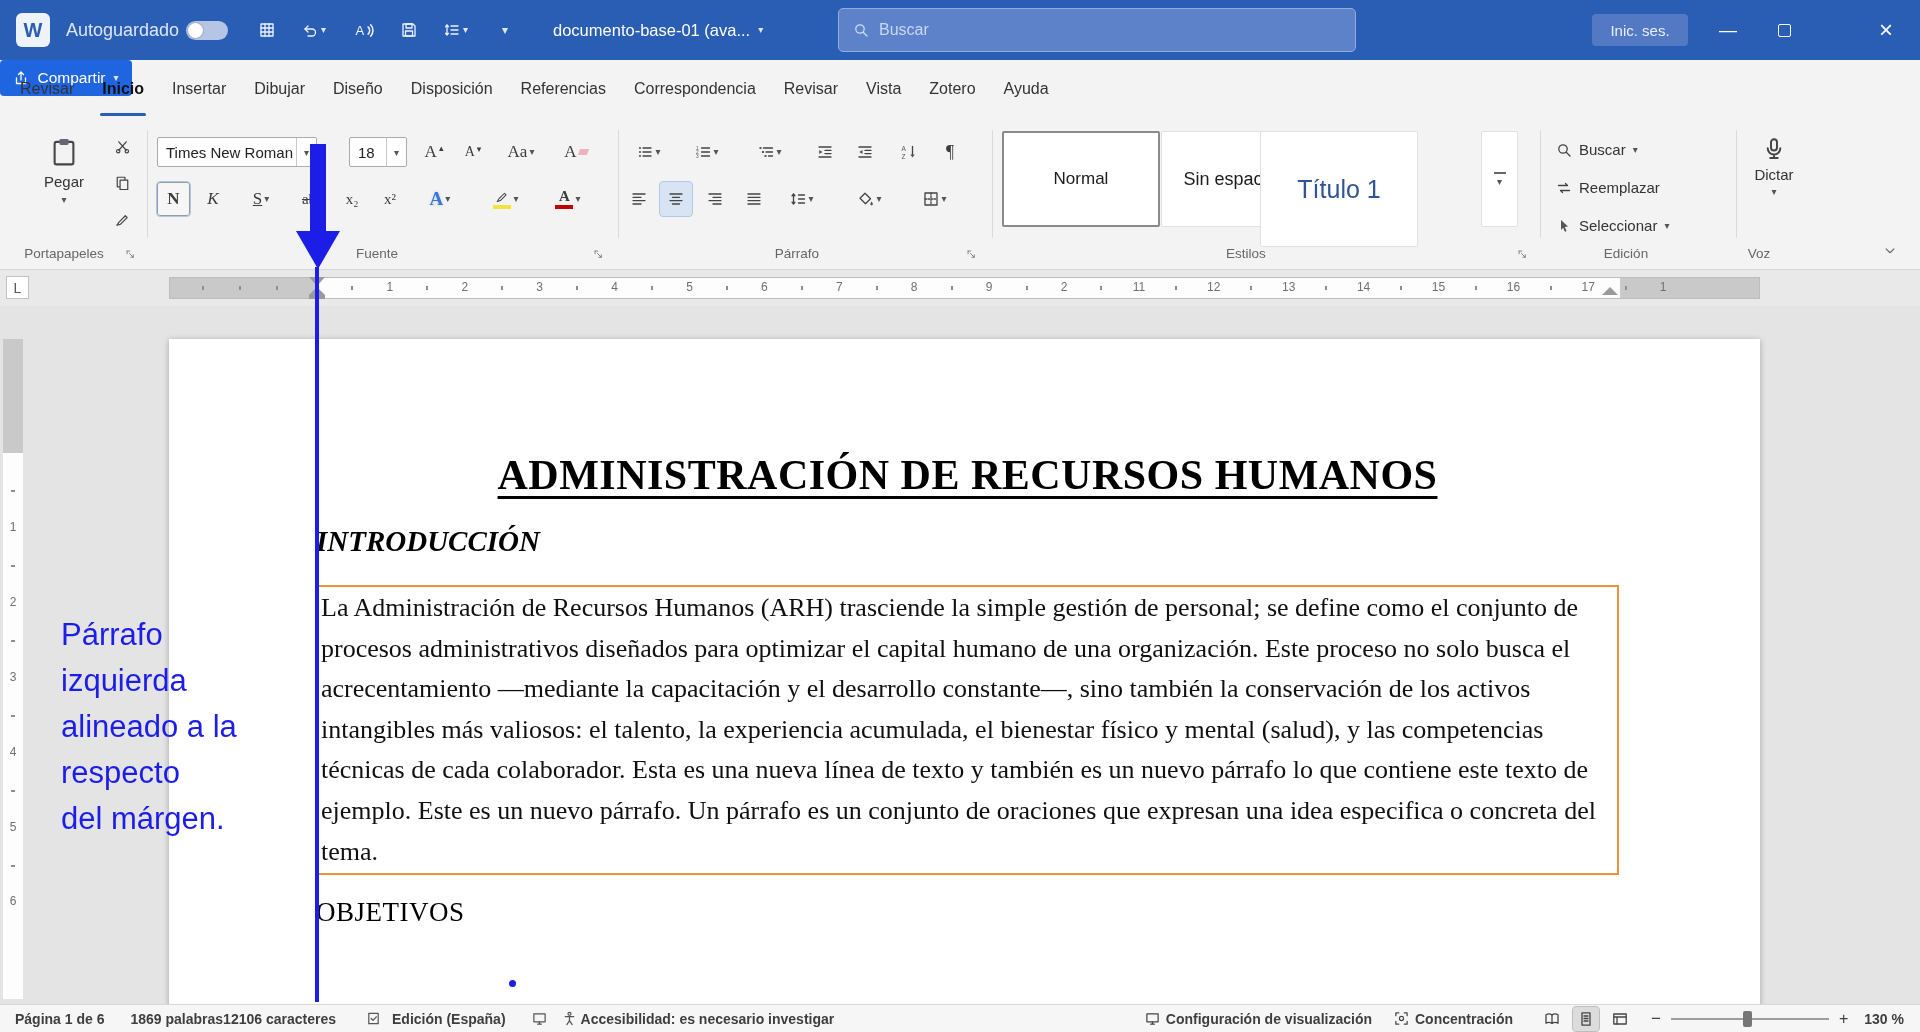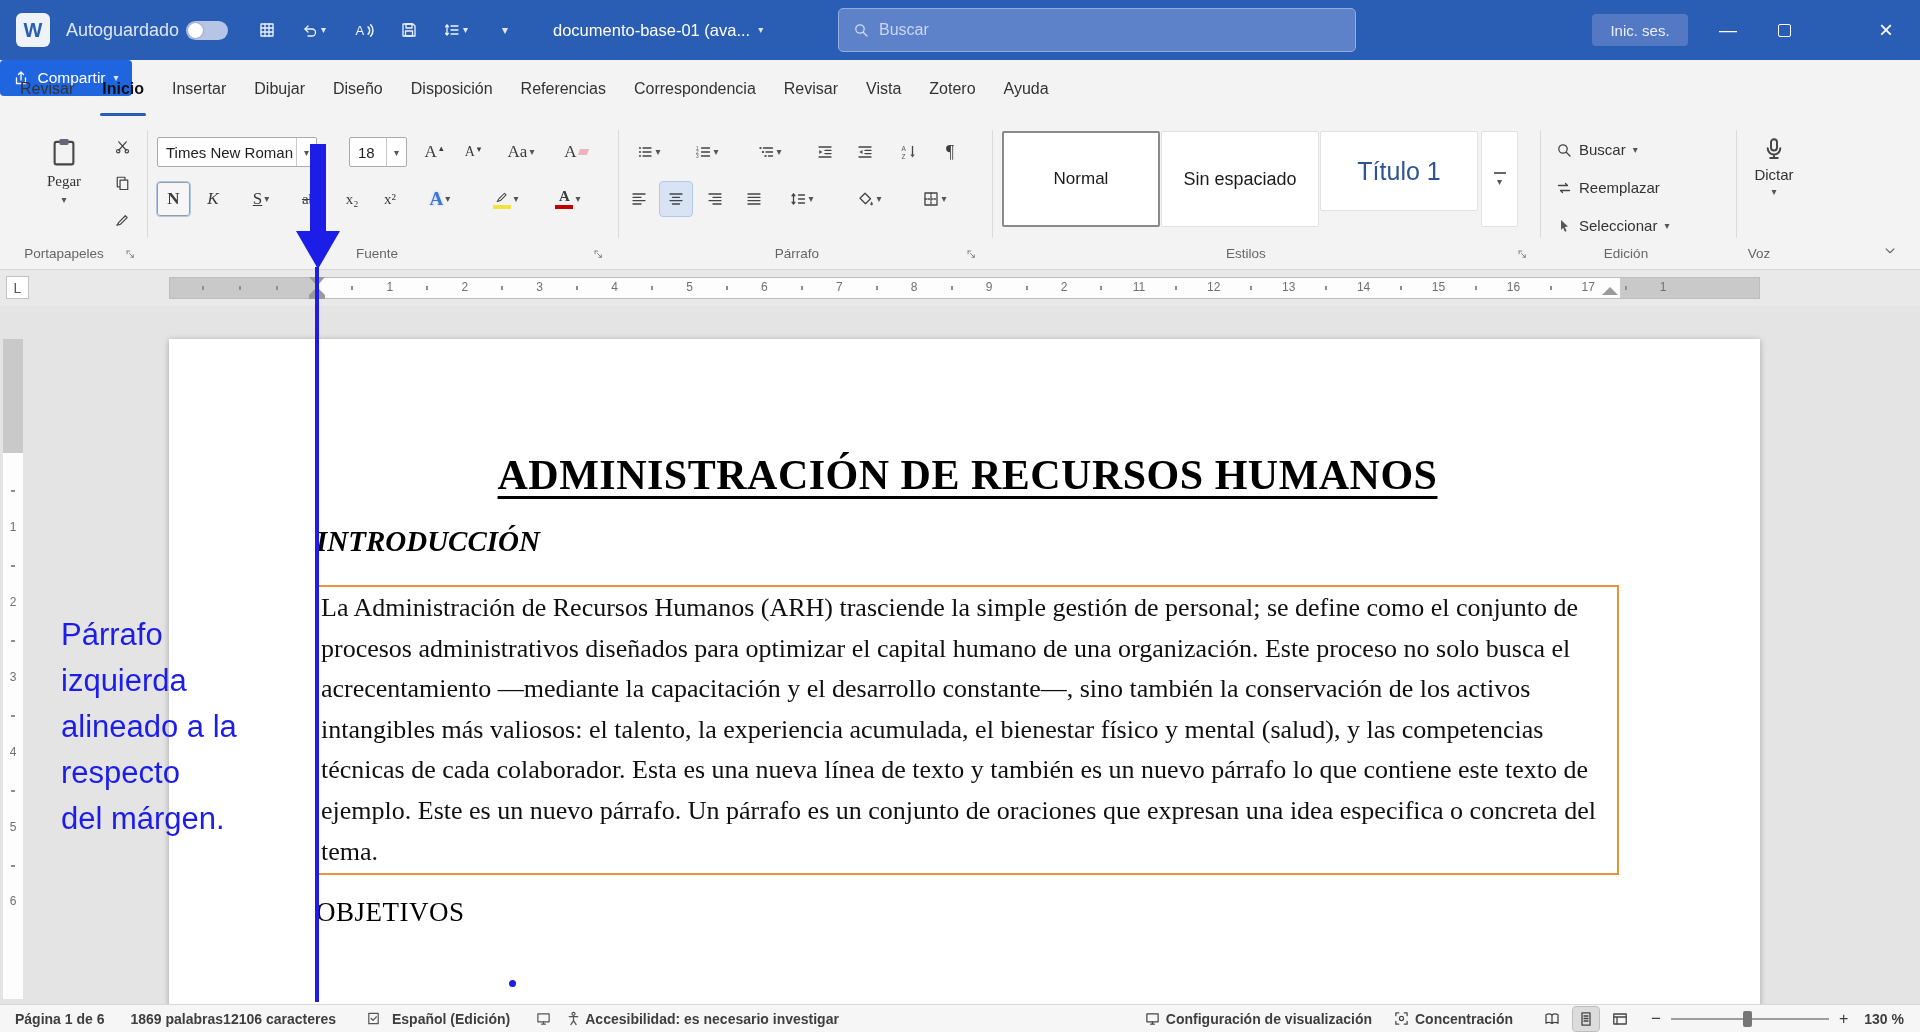--- a/index.html
+++ b/index.html
@@ -39,21 +39,21 @@
 
   
   .ribbon { position:absolute; left:0; top:118px; width:1920px; height:152px; background:#f3f3f3; border-bottom:1px solid #d7d7d7; }
   .vsep { position:absolute; top:12px; height:108px; width:1px; background:#dadada; }
   .grplabel { position:absolute; top:128px; height:16px; font-size:13.5px; color:#666; text-align:center; white-space:nowrap; }
   .launcher { position:absolute; width:16px; height:16px; display:flex; align-items:center; justify-content:center; }
   .launcher svg.ic { width:11px; height:11px; stroke:#777; }
   .rbtn { position:absolute; display:flex; align-items:center; justify-content:center; gap:2px; border-radius:3px; color:#3c3c3c; }
   .rbtn.sel { background:#d8e4f3; outline:1px solid #aec9e8; }
   .paste-btn { position:absolute; display:flex; flex-direction:column; align-items:center; justify-content:flex-start; gap:5px; padding-top:6px; border-radius:4px; }
-  .paste-btn .pb-label { font-size:15px; color:#333;font-family:Liberation Serif, serif; }
+  .paste-btn .pb-label { font-size:15px; color:#333; }
   .combo { position:absolute; background:#fff; border:1px solid #ababab; border-radius:2px; display:flex; align-items:center; font-size:15px; color:#222; padding-left:8px; }
   .combo .combo-text { flex:1; white-space:nowrap; overflow:hidden; }
   .combo .combo-arrow { width:20px; align-self:stretch; display:flex; align-items:center; justify-content:center; border-left:1px solid #c9c9c9; font-size:10px; color:#555; }
   .fmt { font-family:"Liberation Serif",serif; font-size:17px; }
   .colbar { display:flex; flex-direction:column; align-items:center; gap:2px; }
   .bar { width:18px; height:4px; }
   .style-card { position:absolute; background:#fff; border:1px solid #e1e1e1; display:flex; align-items:center; justify-content:center; border-radius:2px; }
   .style-card.selected { border:2px solid #8a8a8a; }
   .style-normal { font-size:17px; color:#1c1c1c; }
   .style-nospace { font-size:18px; color:#1c1c1c; }
@@ -540,21 +540,21 @@
       </svg>
     </div>
   <div class="vsep" style="left:992px"></div>
 
   <div class="style-card selected" style="left:1002px;top:13px;width:158px;height:96px">
       <span class="style-normal">Normal</span>
     </div>
   <div class="style-card" style="left:1161px;top:13px;width:158px;height:96px">
       <span class="style-nospace">Sin espaciado</span>
     </div>
-  <div class="style-card" style="left:1320px;top:13px;width:158px;height:80px">
+  <div class="style-card" style="left:1260px;top:13px;width:158px;height:116px">
       <span class="style-h1">Título 1</span>
     </div>
   <div class="style-card" style="left:1481px;top:13px;width:37px;height:96px;flex-direction:column;gap:3px">
     <span style="width:12px;height:2px;background:#666"></span>
       <span class="chev">▾</span>
   </div>
   <div class="grplabel" style="left:1186px;width:120px">Estilos</div>
   <div class="launcher" style="left:1514px;top:128px">
       <svg class="ic">
         <use href="#i-launcher"></use>
@@ -696,21 +696,21 @@
 
 <div class="statusbar">
   <span class="sb-item" style="margin-left:15px">Página 1 de 6</span>
   <span class="sb-item" style="margin-left:26px">1869 palabras</span>
   <span class="sb-item" style="">12106 caracteres</span>
   <span class="sb-item sb-icon" style="margin-left:30px">
       <svg class="ic">
         <use href="#i-spell"></use>
       </svg>
     </span>
-  <span class="sb-item" style="margin-left:10px">Español (Edición)</span>
+  <span class="sb-item" style="margin-left:10px">Edición (España)</span>
   <span class="sb-item sb-icon" style="margin-left:26px">
       <svg class="ic">
         <use href="#i-display"></use>
       </svg>
     </span>
   <span class="sb-item sb-icon" style="margin-left:14px">
       <svg class="ic">
         <use href="#i-access"></use>
       </svg>
     </span>

